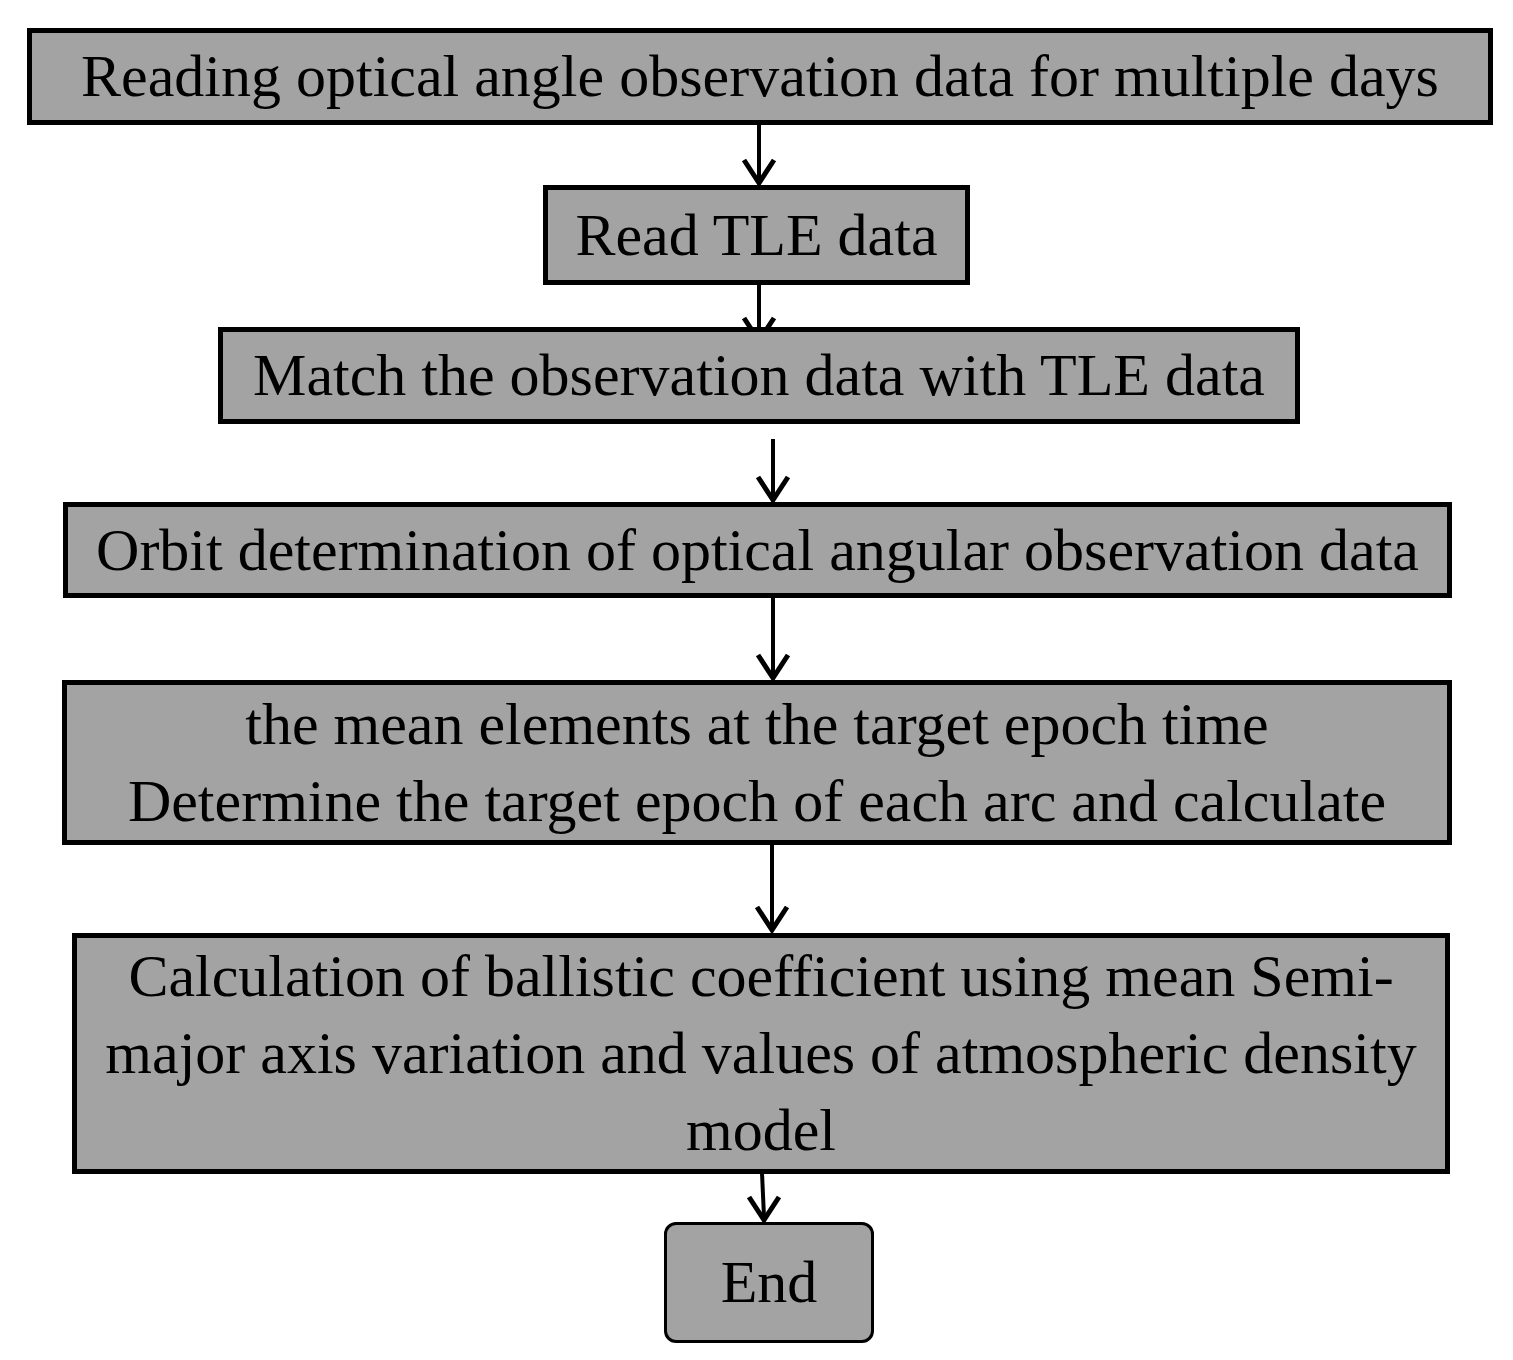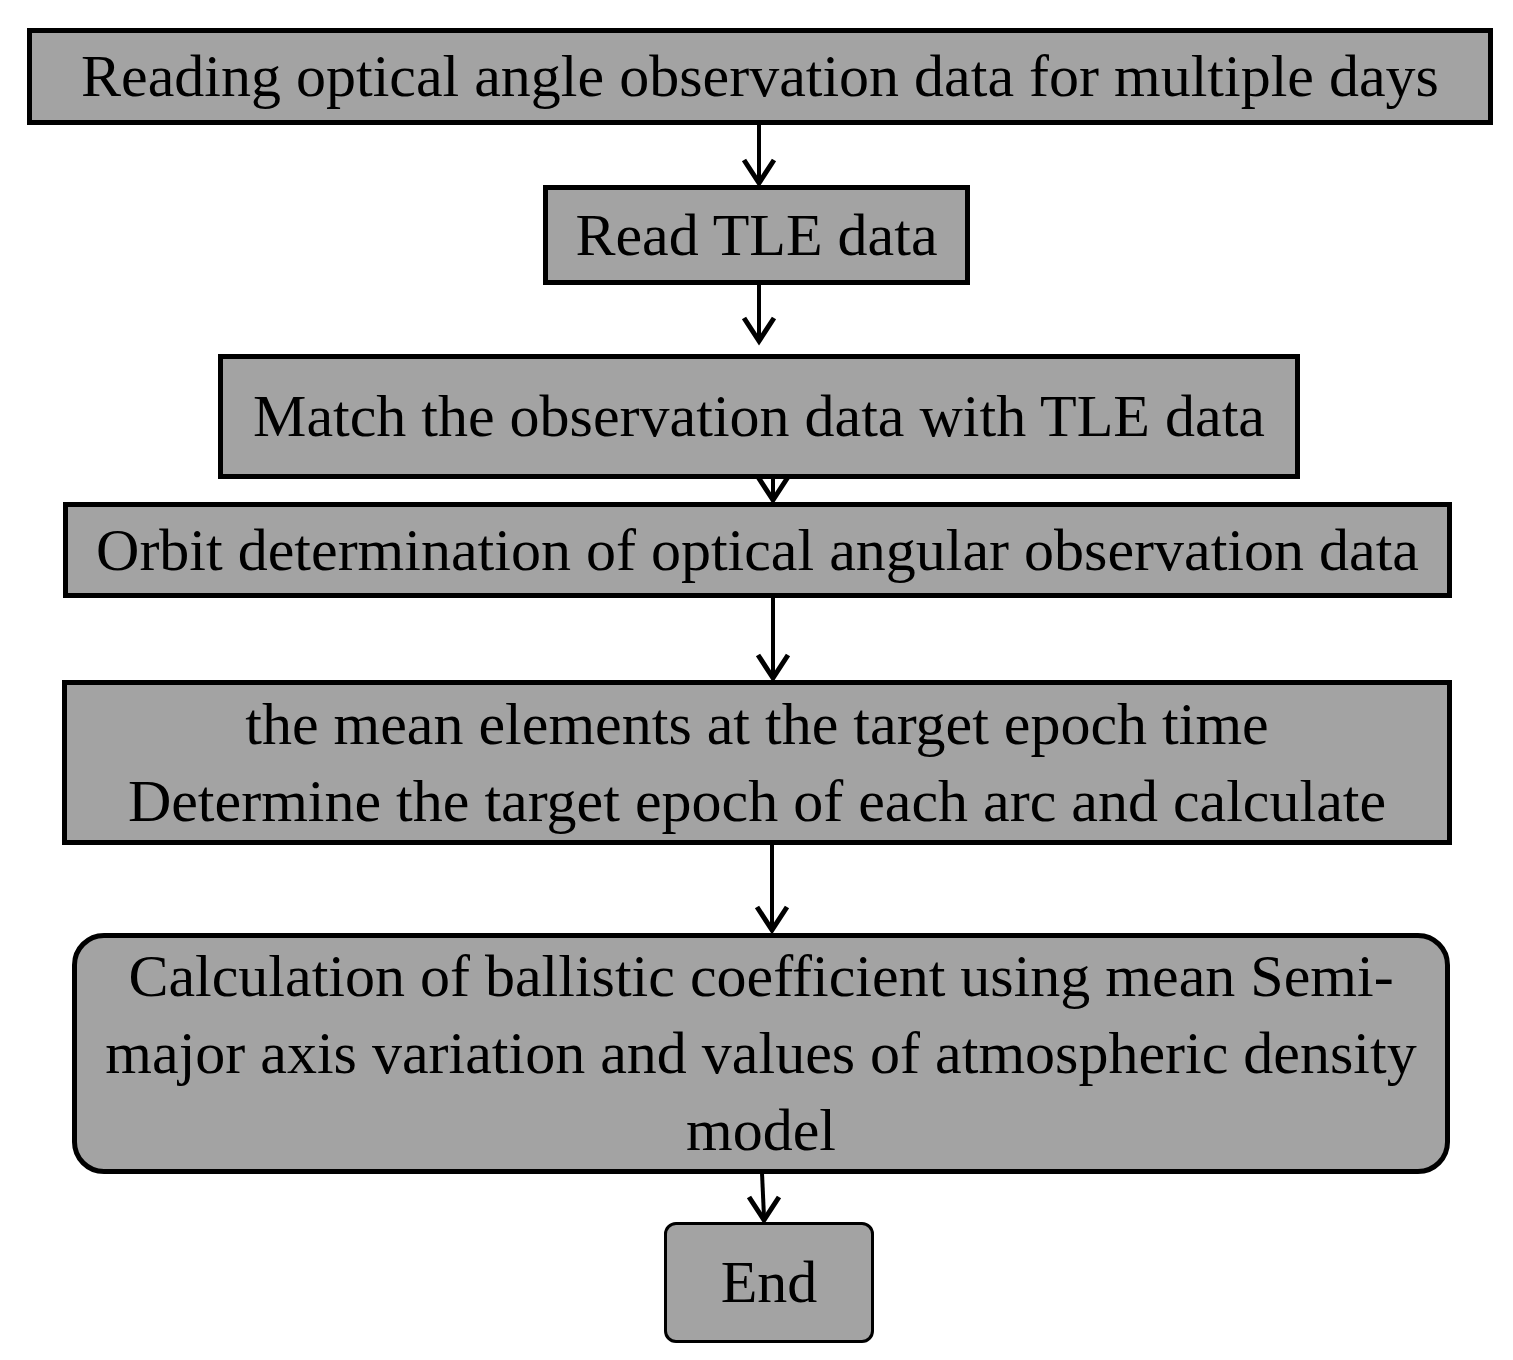--- a/index.html
+++ b/index.html
@@ -35,24 +35,24 @@
     justify-content: center;
     text-align: center;
     font-size: 60px;
     line-height: 77px;
   }
   .node .tline {
     white-space: nowrap;
   }
   .n0 { left: 27px;  top: 28px;   width: 1466px; height: 97px;  }
   .n1 { left: 543px; top: 185px;  width: 427px;  height: 100px; }
-  .n2 { left: 218px; top: 354px;  width: 1082px; height: 125px; align-items: center;  }
+  .n2 { left: 218px; top: 327px;  width: 1082px; height: 97px; align-items: center;  }
   .n3 { left: 63px;  top: 502px;  width: 1389px; height: 96px;  }
   .n4 { left: 62px;  top: 680px;  width: 1390px; height: 165px; }
-  .n5 { left: 72px;  top: 933px;  width: 1378px; height: 241px; border-radius: 32px; }
+  .n5 { left: 72px;  top: 933px;  width: 1378px; height: 241px; }
   .n6 {
     left: 664px; top: 1222px; width: 210px; height: 121px;
     border-width: 3px;
     border-radius: 12px;
   }
   .arrow-layer line {
     stroke: #000000;
     stroke-width: 4;
   }
   .arrow-layer polyline {

